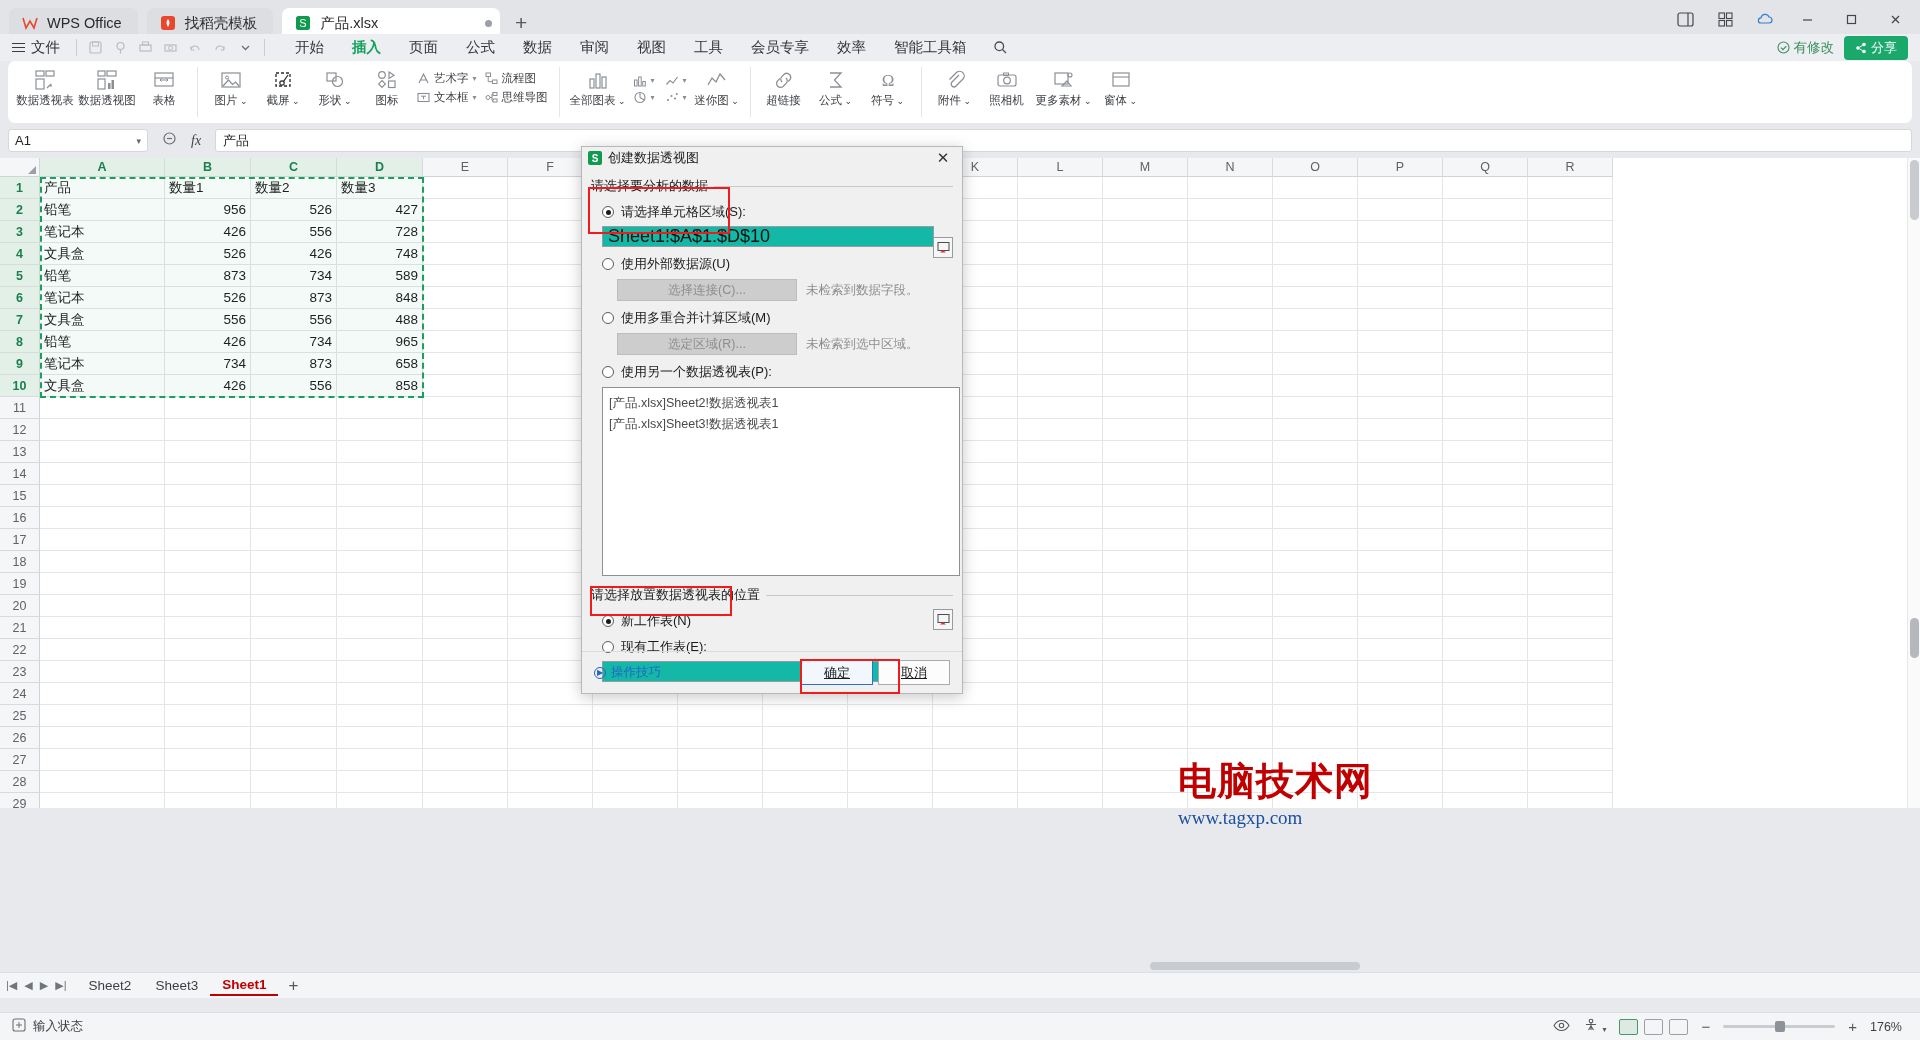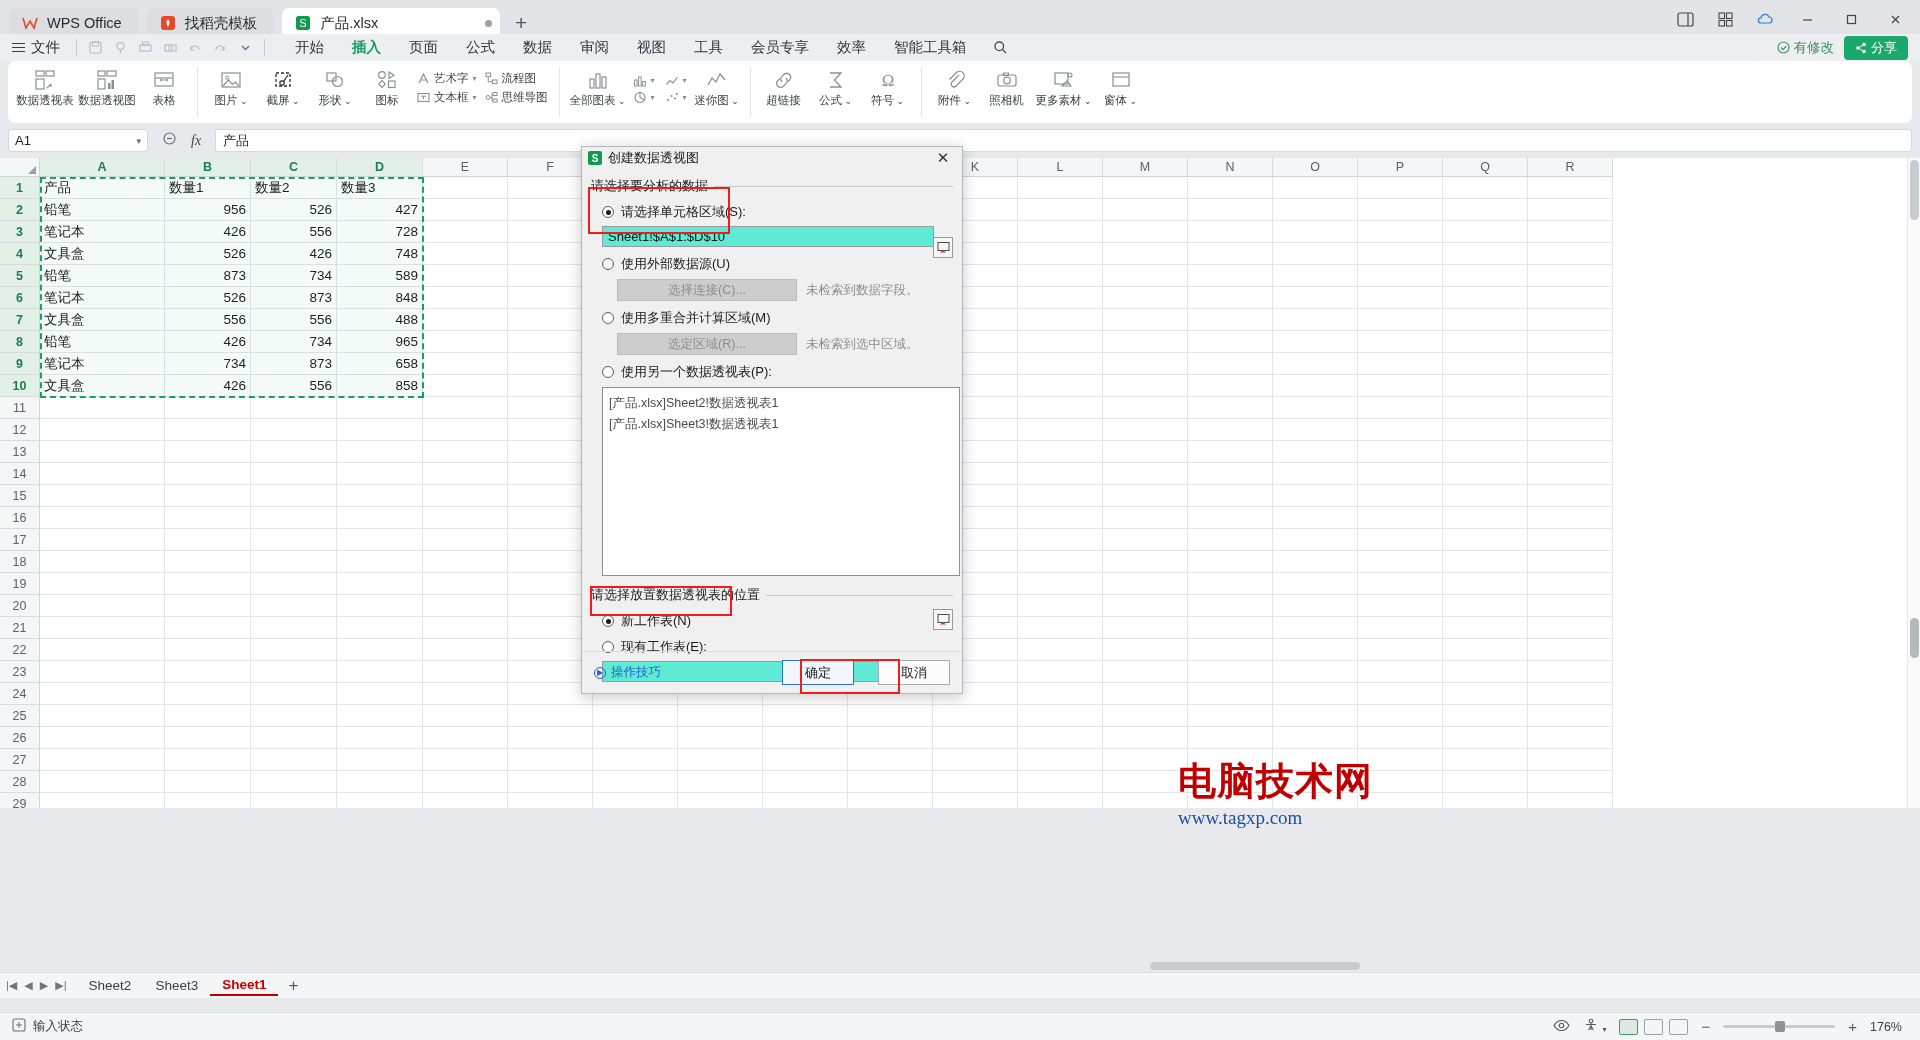--- a/index.html
+++ b/index.html
@@ -192,22 +192,22 @@
   .radio-row { display: flex; align-items: center; gap: 7px; margin: 8px 0 0 11px; font-size: 13px; }
   .radio {
     width: 12px; height: 12px; border-radius: 50%; border: 1px solid #5d5d5d;
     background: #fff; position: relative; flex: 0 0 auto;
   }
   .radio.on::after {
     content: ""; position: absolute; left: 2.5px; top: 2.5px;
     width: 5px; height: 5px; border-radius: 50%; background: #1a1a1a;
   }
   .txtin {
-    margin: 5px 0 0 11px; height: 21px; background: #5eead4; border: 1px solid #999b9e;
-    display: flex; align-items: center; padding: 0 5px; font-size: 13px; color: #111;
+    margin: 5px 0 0 11px; height: 21px; background: #14b8a6; border: 1px solid #999b9e;
+    display: flex; align-items: center; padding: 0 5px; font-size: 18px; color: #111;
   }
   .txtin.withbtn { width: 332px; display: flex; }
   .txtin .v { flex: 1; }
   .rangebtn {
     width: 20px; height: 21px; border: 1px solid #999b9e; background: #f6f6f6;
     display: flex; align-items: center; justify-content: center; margin-left: 2px;
   }
   .dis-row { display: flex; align-items: center; gap: 9px; margin: 6px 0 0 26px; }
   .dis-btn {
     width: 180px; height: 22px; background: #cdcdcd; border: 1px solid #bdbdbd;
@@ -225,21 +225,21 @@
   .dlg-footer {
     position: absolute; left: 0; bottom: 0; width: 100%; height: 42px;
     display: flex; align-items: center; padding: 0 12px;
     border-top: 1px solid #dcdcdc;
   }
   .tips { display: flex; align-items: center; gap: 5px; font-size: 12.5px; color: #2563c9; }
   .tips .ci {
     width: 12px; height: 12px; border-radius: 50%; border: 1px solid #2563c9;
     display: flex; align-items: center; justify-content: center; font-size: 8px;
   }
-  .dlg-btns { margin-left: auto; display: flex; gap: 24px; }
+  .dlg-btns { margin-left: auto; display: flex; gap: 5px; text-decoration: underline; }
   .dbtn {
     width: 72px; height: 25px; font-size: 13px;
     display: flex; align-items: center; justify-content: center;
     border: 1px solid #a9abae; background: #fcfcfc; color: #1a1a1a;
   }
   .dbtn.primary { border: 1px solid #2f6fd0; background: #f2f7fe; }
   .hl-box {
     position: absolute; border: 2.5px solid #f21b1b; pointer-events: none; z-index: 5;
   }
 

